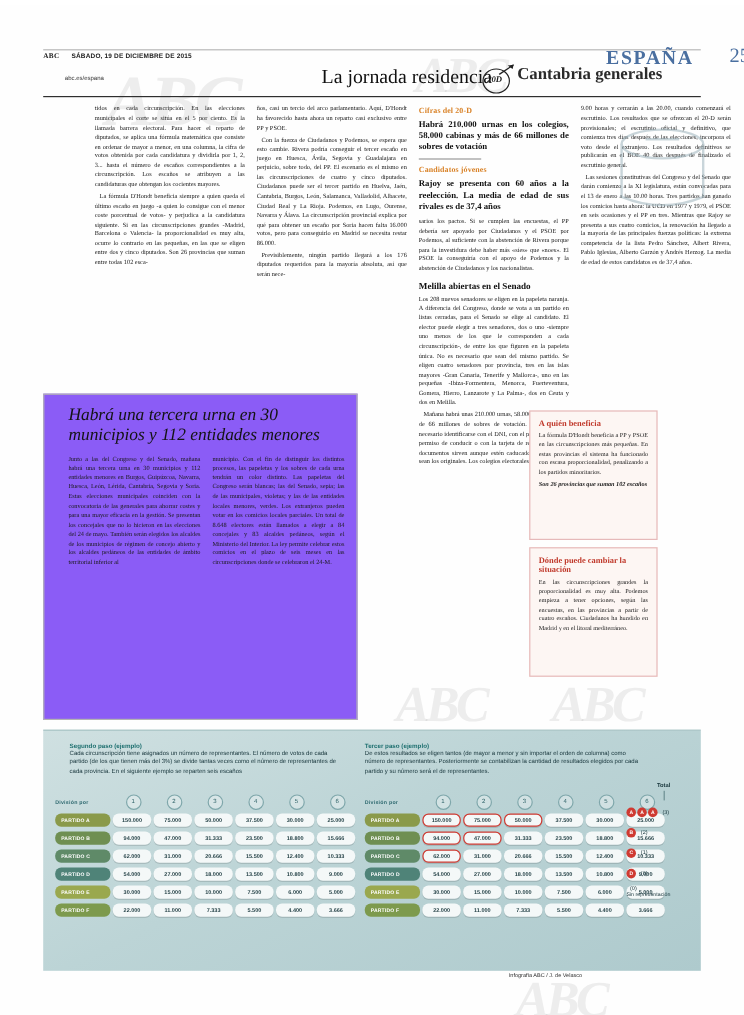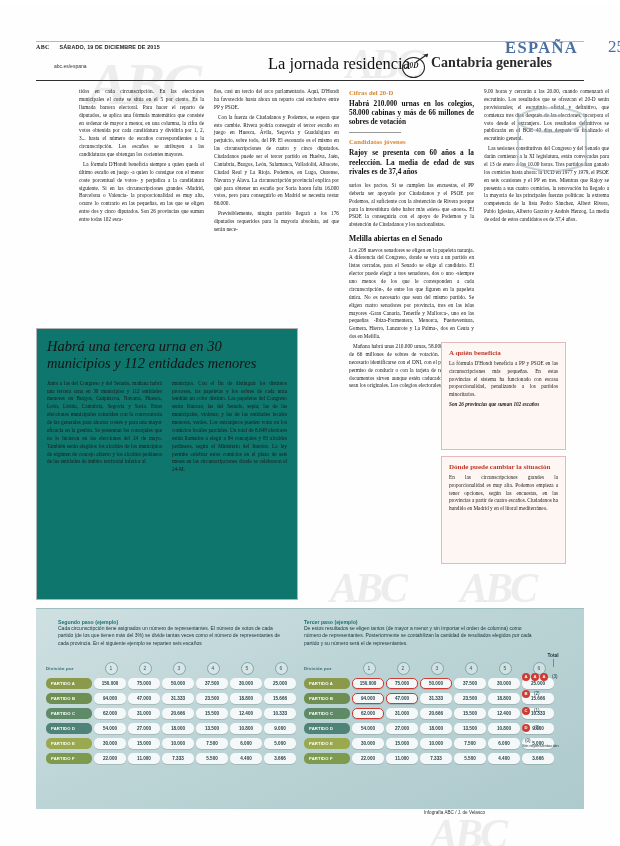--- a/index.html
+++ b/index.html
@@ -62,30 +62,30 @@
   .hl .kicker{color:#d98227;font-weight:700;font-size:6.6px;font-family:"Liberation Serif",serif;
               margin-bottom:1px;letter-spacing:.1px;}
   .hl .lead{font-weight:700;font-size:7.3px;line-height:1.26;color:#111;text-indent:0;
             font-family:"Liberation Serif",serif;}
   .hl-rule{border-top:1px solid #999;margin:5px 0 4px 0;width:52px;}
   .sec-head{font-weight:700;font-size:7.6px;color:#111;margin:4px 0 2px 0;
             font-family:"Liberation Serif",serif;}
 
   
   .feature{position:absolute;left:36px;top:324px;width:262px;height:272px;
-           border:1px solid #b3b3b3;background:#0f766e;padding:9px 10px 8px 10px;box-sizing:border-box;}
+           border:1px solid #b3b3b3;background:#8b5cf6;padding:9px 10px 8px 20px;box-sizing:border-box;}
   .feature h2{margin:0 0 8px 0;font-style:italic;font-weight:400;font-size:14.5px;line-height:1.16;
               color:#131313;font-family:"Liberation Serif",serif;}
   .feat-cols{display:flex;gap:10px;}
   .feat-cols > div{width:116px;font-size:5.25px;line-height:1.5;text-align:justify;}
   .feat-cols p{margin:0 0 2px 0;text-indent:4px;}
   .feat-cols p.first{text-indent:0;}
 
   
-  .obox{position:absolute;left:441px;width:125px;border:1px solid #e6b9b9;background:#fdf6f3;
+  .obox{position:absolute;left:441px;width:107px;border:1px solid #e6b9b9;background:#fdf6f3;
         box-sizing:border-box;padding:6px 7px;}
   .obox h4{margin:0 0 3px 0;color:#c0392b;font-weight:700;font-size:7px;line-height:1.18;
            font-family:"Liberation Serif",serif;}
   .obox p{margin:0 0 2px 0;font-size:5.2px;line-height:1.48;text-align:justify;color:#1b1b1b;}
   .obox p.em{font-style:italic;font-weight:700;}
   #obox1{top:338px;height:108px;}
   #obox2{top:452px;height:108px;}
 
   
   .info{position:absolute;left:36px;top:604px;width:548px;height:200px;

